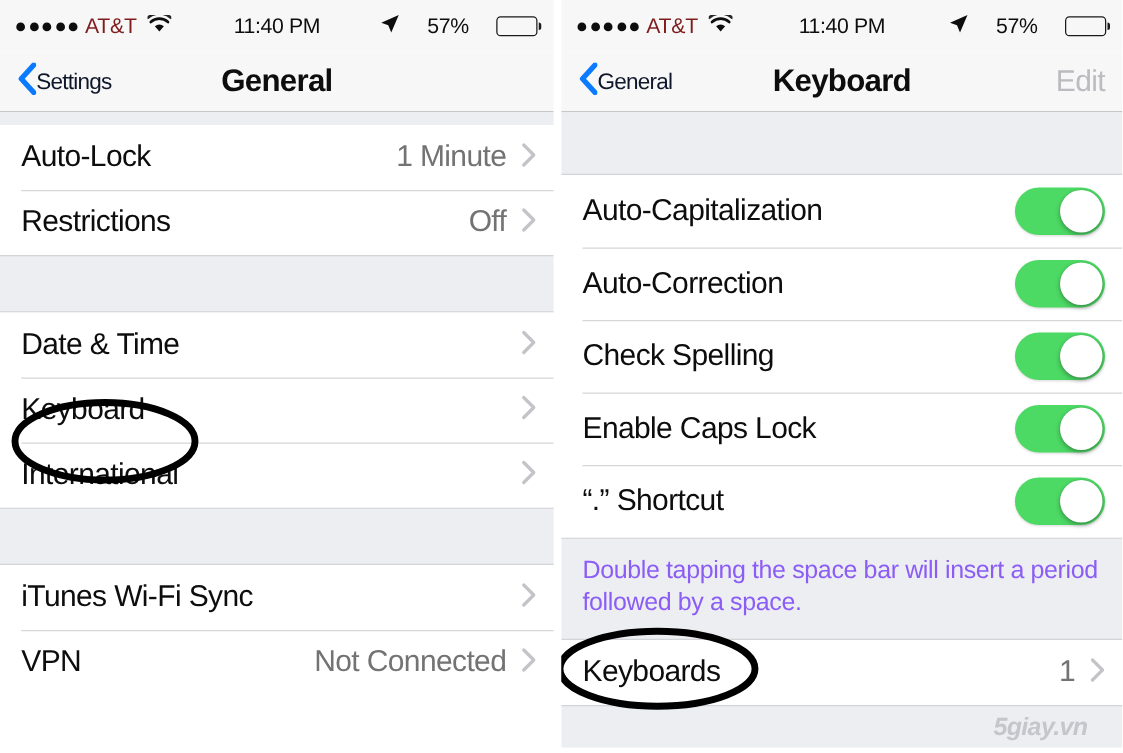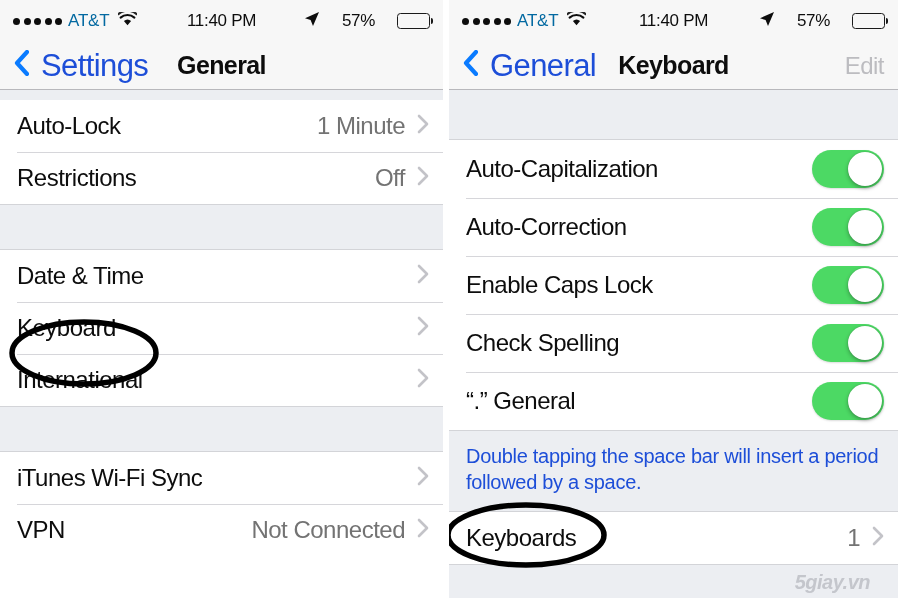--- a/index.html
+++ b/index.html
@@ -29,21 +29,21 @@
     height: 42px;
     background: #f7f7f7;
     display: flex;
     align-items: center;
     position: relative;
     padding: 0 13px;
   }
   .sb-left { display: flex; align-items: center; gap: 6px; }
   .dots { display: flex; gap: 3.5px; align-items: center; }
   .dot { width: 7px; height: 7px; border-radius: 50%; background: #0d0d0d; display:block; }
-  .carrier { font-size: 17px; color: #0369a1; letter-spacing: -0.2px; }
+  .carrier { font-size: 17px; color: #7f1d1d; letter-spacing: -0.2px; }
   .wifi { margin-left: 3px; display:block; }
   .sb-center {
     position: absolute; left: 0; right: 0; text-align: center;
     font-size: 17px; color: #0d0d0d; font-weight: 500; letter-spacing: -0.3px;
     pointer-events: none;
   }
   .sb-right {
     margin-left: auto; display: flex; align-items: center; gap: 22px;
     position: relative; z-index: 2;
   }
@@ -63,22 +63,22 @@
   .navbar {
     height: 48px;
     background: #f7f7f7;
     display: flex;
     align-items: center;
     position: relative;
     padding: 0 14px;
     border-bottom: 1px solid #b8b8bc;
   }
   .back {
-    display: flex; align-items: center; gap: 12px;
-    color: #1d4ed8; font-size: 31px; letter-spacing: -0.6px;
+    display: flex; align-items: center; gap: 0;
+    color: #0f172a; font-size: 18px; letter-spacing: -0.6px;
     cursor: pointer; z-index: 2;
   }
   .chev-back { display:block; flex: 0 0 auto; }
   .nav-title {
     position: absolute; left: 0; right: 0; text-align: center;
     font-size: 25px; font-weight: bold; color: #0d0d0d;
     letter-spacing: -0.6px; pointer-events: none;
   }
   .nav-right {
     margin-left: auto; font-size: 24px; color: #bcbcc0;
@@ -132,21 +132,21 @@
 
   
   .note {
     background: #eceef2;
     padding: 12px 17px 16px 17px;
     border-top: 1px solid #d3d4d8;
     border-bottom: 1px solid #d3d4d8;
     min-height: 78px;
   }
   .note p {
-    font-size: 20px; line-height: 26px; color: #1d4ed8;
+    font-size: 20px; line-height: 26px; color: #8b5cf6;
     letter-spacing: -0.3px;
   }
 
   
   .annot {
     position: absolute; pointer-events: none; z-index: 30;
   }
   .annot svg { display: block; overflow: visible; }
 
   
@@ -354,33 +354,33 @@
               <span class="knob"></span>
             </span>
         </div>
         <div class="row toggle-row">
           <span class="label">Auto-Correction</span>
           <span class="toggle on" style="background:#4CD964">
               <span class="knob"></span>
             </span>
         </div>
         <div class="row toggle-row">
+          <span class="label">Check Spelling</span>
+          <span class="toggle on" style="background:#4CD964">
+              <span class="knob"></span>
+            </span>
+        </div>
+        <div class="row toggle-row">
           <span class="label">Enable Caps Lock</span>
           <span class="toggle on" style="background:#4CD964">
               <span class="knob"></span>
             </span>
         </div>
         <div class="row toggle-row">
-          <span class="label">Check Spelling</span>
-          <span class="toggle on" style="background:#4CD964">
-              <span class="knob"></span>
-            </span>
-        </div>
-        <div class="row toggle-row">
-          <span class="label">“.” General</span>
+          <span class="label">“.” Shortcut</span>
           <span class="toggle on" style="background:#4CD964">
               <span class="knob"></span>
             </span>
         </div>
       </div>
 
       <div class="note">
         <p>Double tapping the space bar will insert a period followed by a space.</p>
       </div>
 

